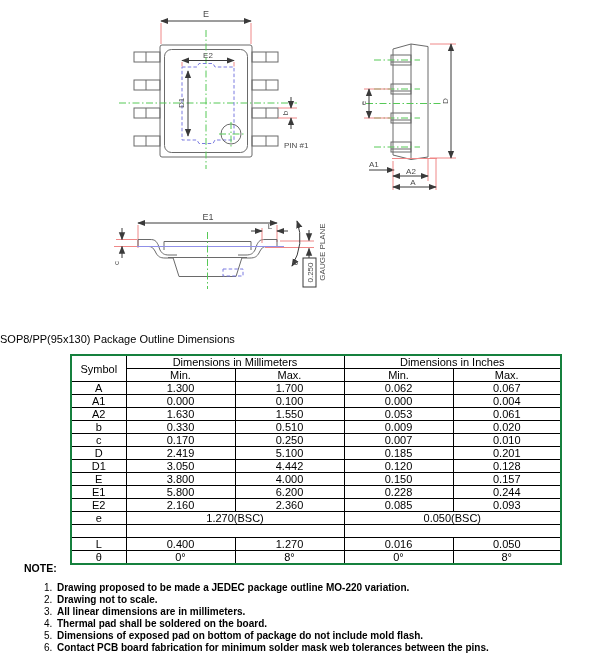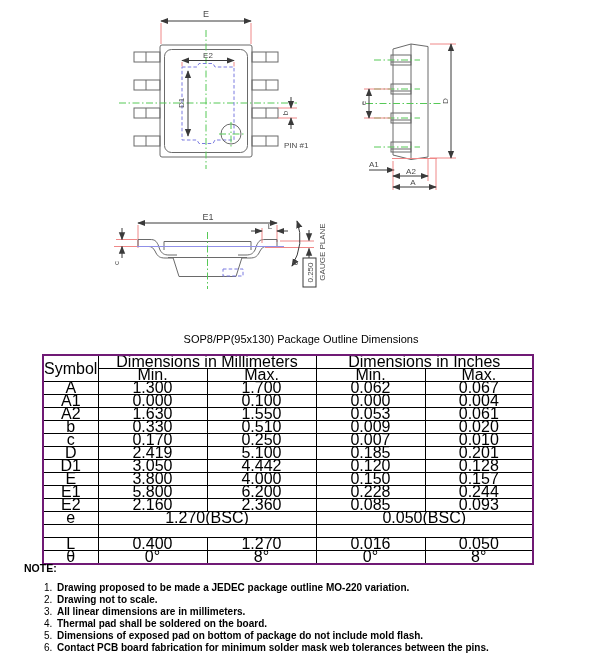--- a/index.html
+++ b/index.html
@@ -11,27 +11,27 @@
   svg text{font-family:"Liberation Sans", sans-serif;fill:#4a4a4a;}
   .outline{stroke:#6a6a6a;fill:none;stroke-width:1;}
   .dim{stroke:#3a3a3a;fill:none;stroke-width:1;}
   .ext{stroke:#ef8888;fill:none;stroke-width:1;}
   .cl{stroke:#57c957;fill:none;stroke-width:1;stroke-dasharray:7 2.5 1.5 2.5;}
   .pad{stroke:#7a7ae0;fill:none;stroke-width:1;stroke-dasharray:3.5 2.2;}
   .gauge{stroke:#9090e8;fill:none;stroke-width:1;}
   .lbl{font-size:9px;}
   .lbl-s{font-size:8px;}
   .page-title{
-    position:absolute;top:333px;left:0;width:602px;text-align:center;
+    position:absolute;top:333px;left:0;width:602px;text-align:left;
     font-size:11px;color:#000;
   }
   table.dim-table{
-    position:absolute;top:354px;left:42px;width:490px;
+    position:absolute;top:354px;left:70px;width:490px;
     border-collapse:collapse;table-layout:fixed;
-    font-size:16px;color:#000;border:2px solid #701a75;
+    font-size:11px;color:#000;border:2px solid #15803d;
   }
   table.dim-table th, table.dim-table td{
     border:1px solid #000;padding:0;text-align:center;
     height:12px;line-height:12px;font-weight:normal;
     overflow:hidden;white-space:nowrap;
   }
   .notes{position:absolute;left:8px;top:562px;width:588px;color:#000;margin-left:16px;}
   .note-heading{font-weight:bold;font-size:10.5px;}
   .notes-list{position:absolute;left:20px;top:20px;width:566px;}
   .note-item{display:flex;font-size:10px;line-height:12px;}

